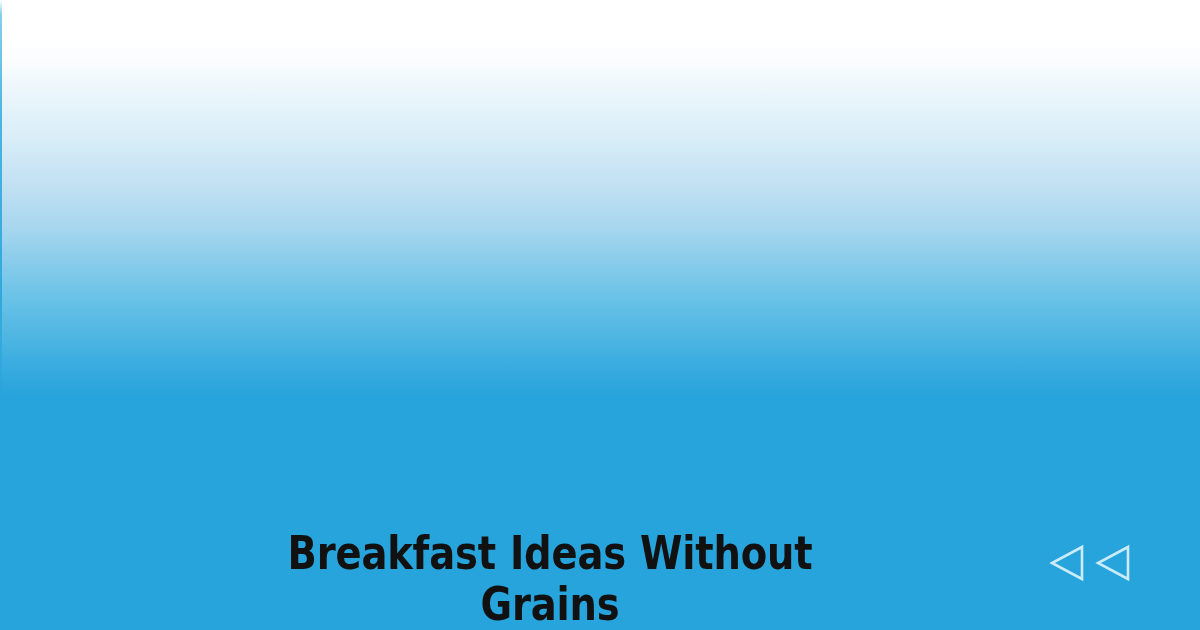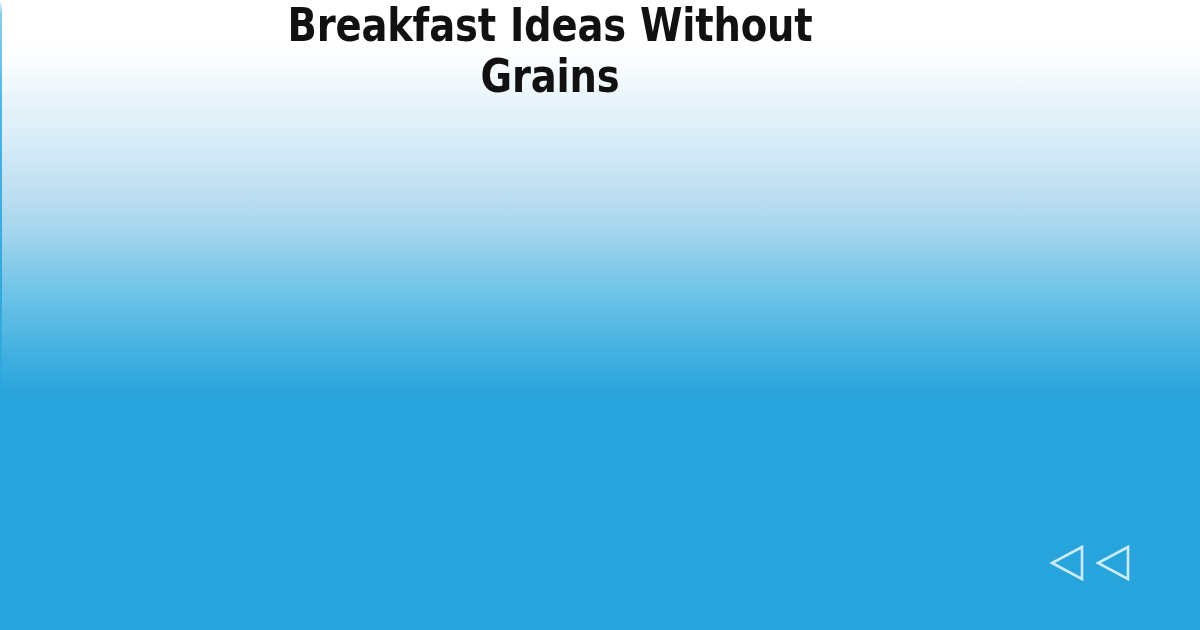--- a/index.html
+++ b/index.html
@@ -77,21 +77,21 @@
   }
 
   
   .title-block {
     position: absolute;
     left: 0;
     top: 0;
     width: 1100px;
     height: 630px;
     display: flex;
-    align-items: flex-start;
+    align-items: flex-end;
     justify-content: center;
     pointer-events: none;
   }
   .title {
     margin: 0;
     padding: 0 40px;
     max-width: 640px;
     text-align: center;
     color: #111111;
     font-family: "DejaVu Sans Condensed", "Liberation Sans Narrow",

